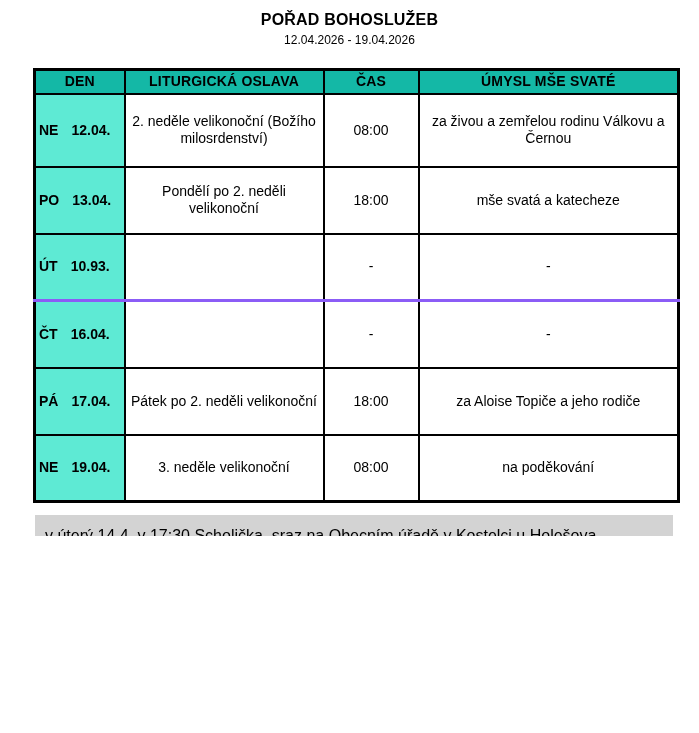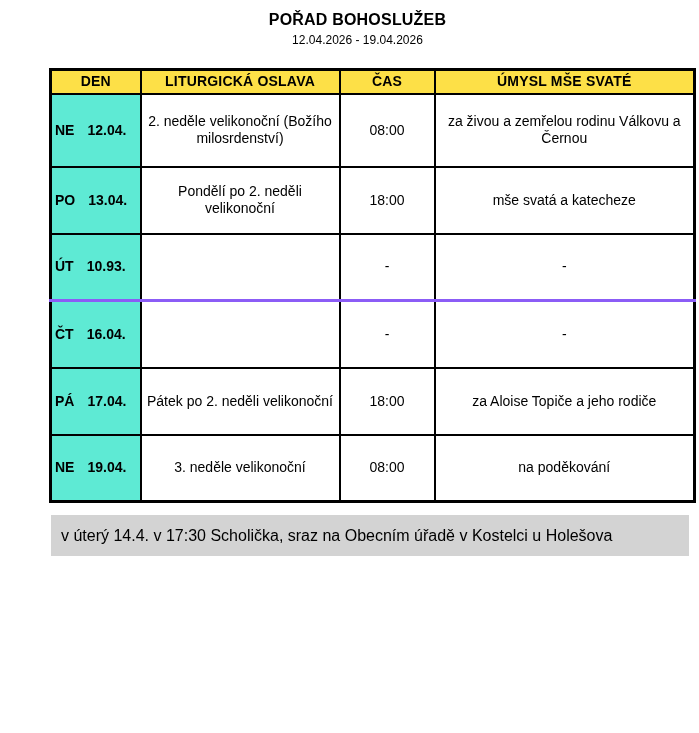--- a/index.html
+++ b/index.html
@@ -5,24 +5,23 @@
   * { margin: 0; padding: 0; box-sizing: border-box; }
   html, body {
     width: 699px;
     background: #ffffff;
     font-family: "Liberation Sans", "DejaVu Sans", sans-serif;
     color: #000000;
   }
   .page {
     position: relative;
     width: 699px;
-    height: 733px;
+    height: 536px;
     background: #ffffff;
     overflow: hidden;
-    padding-left: 16px;
   }
 
   
   .heading {
     text-align: center;
     padding-top: 10px;
     line-height: 1.3;
   }
   .heading .title {
     font-size: 16px;
@@ -58,21 +57,21 @@
     border: 2px solid #000000;
     font-size: 14px;
     text-align: center;
     vertical-align: middle;
     padding: 2px 3px;
     line-height: 1.25;
     overflow: hidden;
   }
   table.schedule thead tr { height: 23px; }
   table.schedule th {
-    background: #fde047;
+    background: #14b8a6;
     font-weight: bold;
     letter-spacing: 0.2px;
   }
   table.schedule tbody tr { height: 67px; }
   table.schedule tbody tr.tall { height: 73px; }
 
   td.day-cell {
     background: #5eead4;
     font-weight: bold;
     text-align: left;

